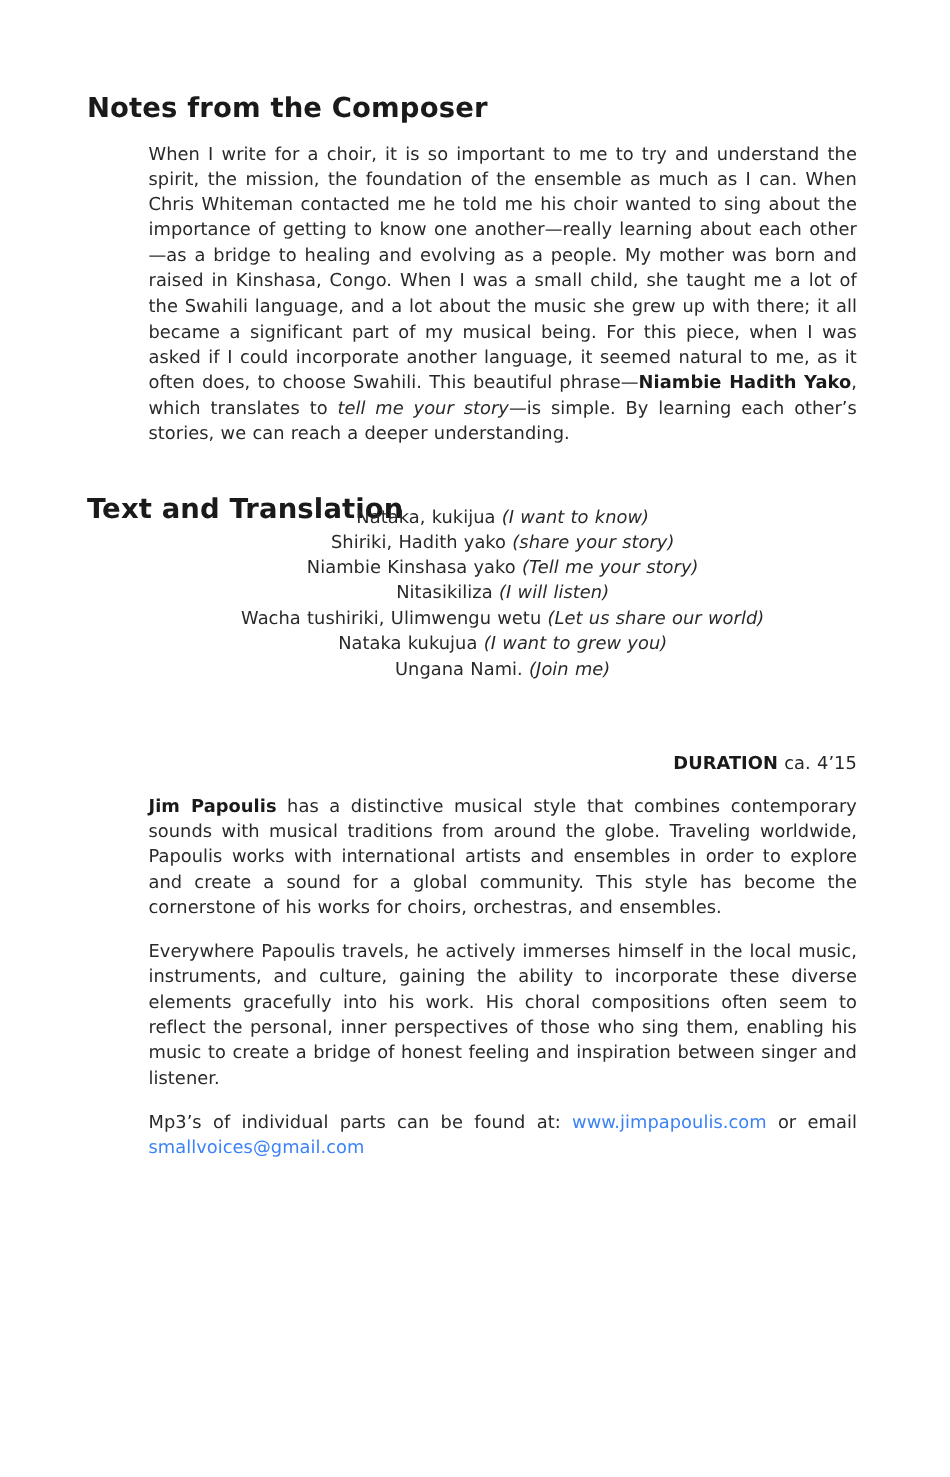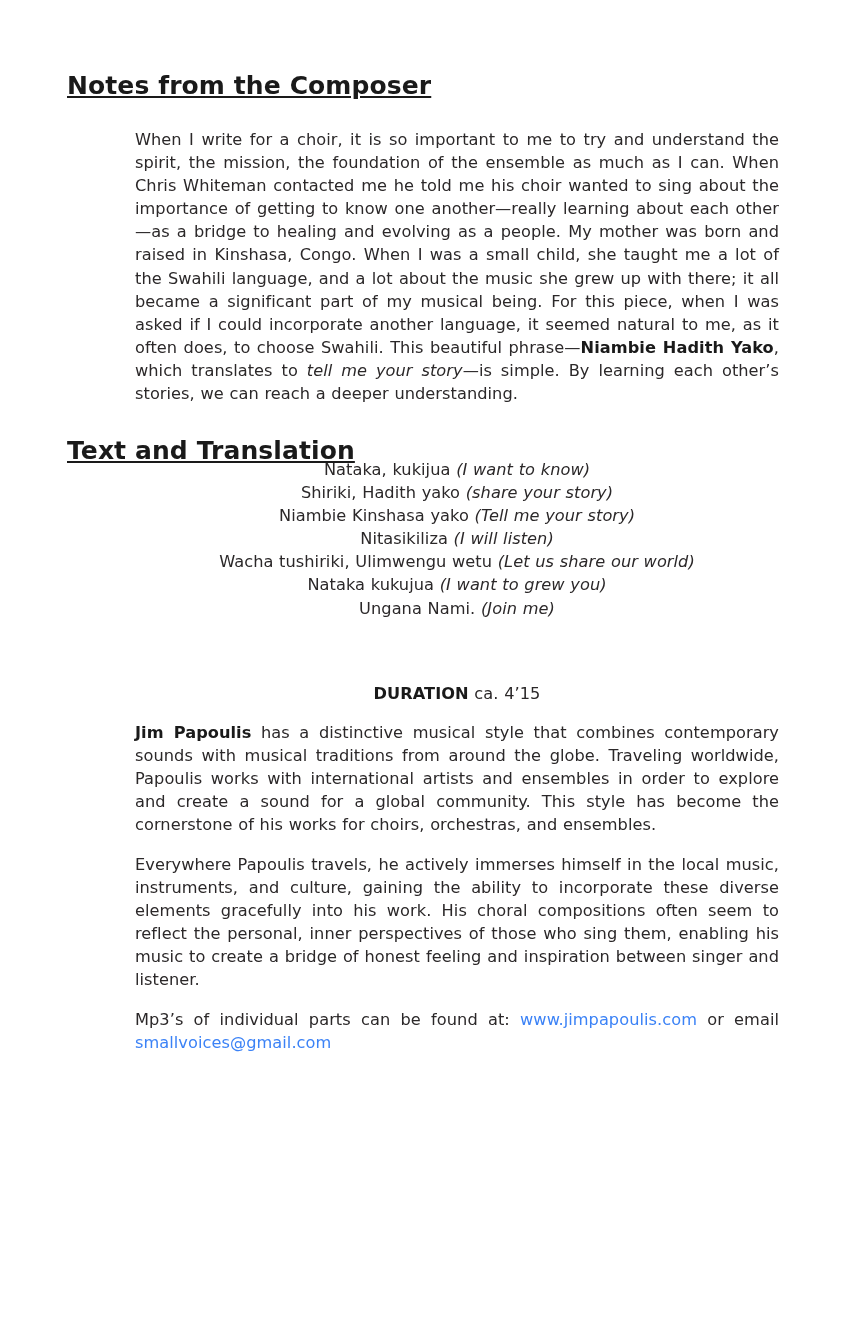--- a/index.html
+++ b/index.html
@@ -18,29 +18,28 @@
     .page {
       position: absolute;
       left: 0;
       top: 0;
       width: 864px;
       height: 1343px;
     }
     h2 {
       position: absolute;
       left: 67px;
-      margin: 0;
+      margin: 12px;
       font-family: "DejaVu Sans", "Liberation Sans", sans-serif;
       font-weight: bold;
       font-size: 25px;
       letter-spacing: 0.1px;
       color: #1a1a1a;
       line-height: 30px;
       white-space: nowrap;
-      text-decoration: underline;
     }
     #h-notes { top: 71px; }
     #h-text { top: 436px; }
     .body-block {
       position: absolute;
       left: 135px;
       width: 644px;
       font-size: 16.2px;
       line-height: 23.1px;
       color: #2b2829;
@@ -49,21 +48,21 @@
       word-spacing: 0.5px;
     }
     .body-block p {
       margin: 0;
     }
     .b { font-weight: bold; color: #1a1a1a; }
     .i { font-style: italic; }
     #notes-body { top: 128px; }
     #lyrics { top: 458px; text-align: center; }
     .lyric-line { display: block; white-space: nowrap; }
-    #duration { top: 682px; text-align: center; }
+    #duration { top: 682px; text-align: right; }
     #bio1 { top: 721px; }
     #bio2 { top: 853px; }
     #contact { top: 1008px; }
     .link { font-weight: normal; color: #3b82f6; text-decoration: none; }
   </style>
 </head>
 <body>
 
 <div class="page">
 

